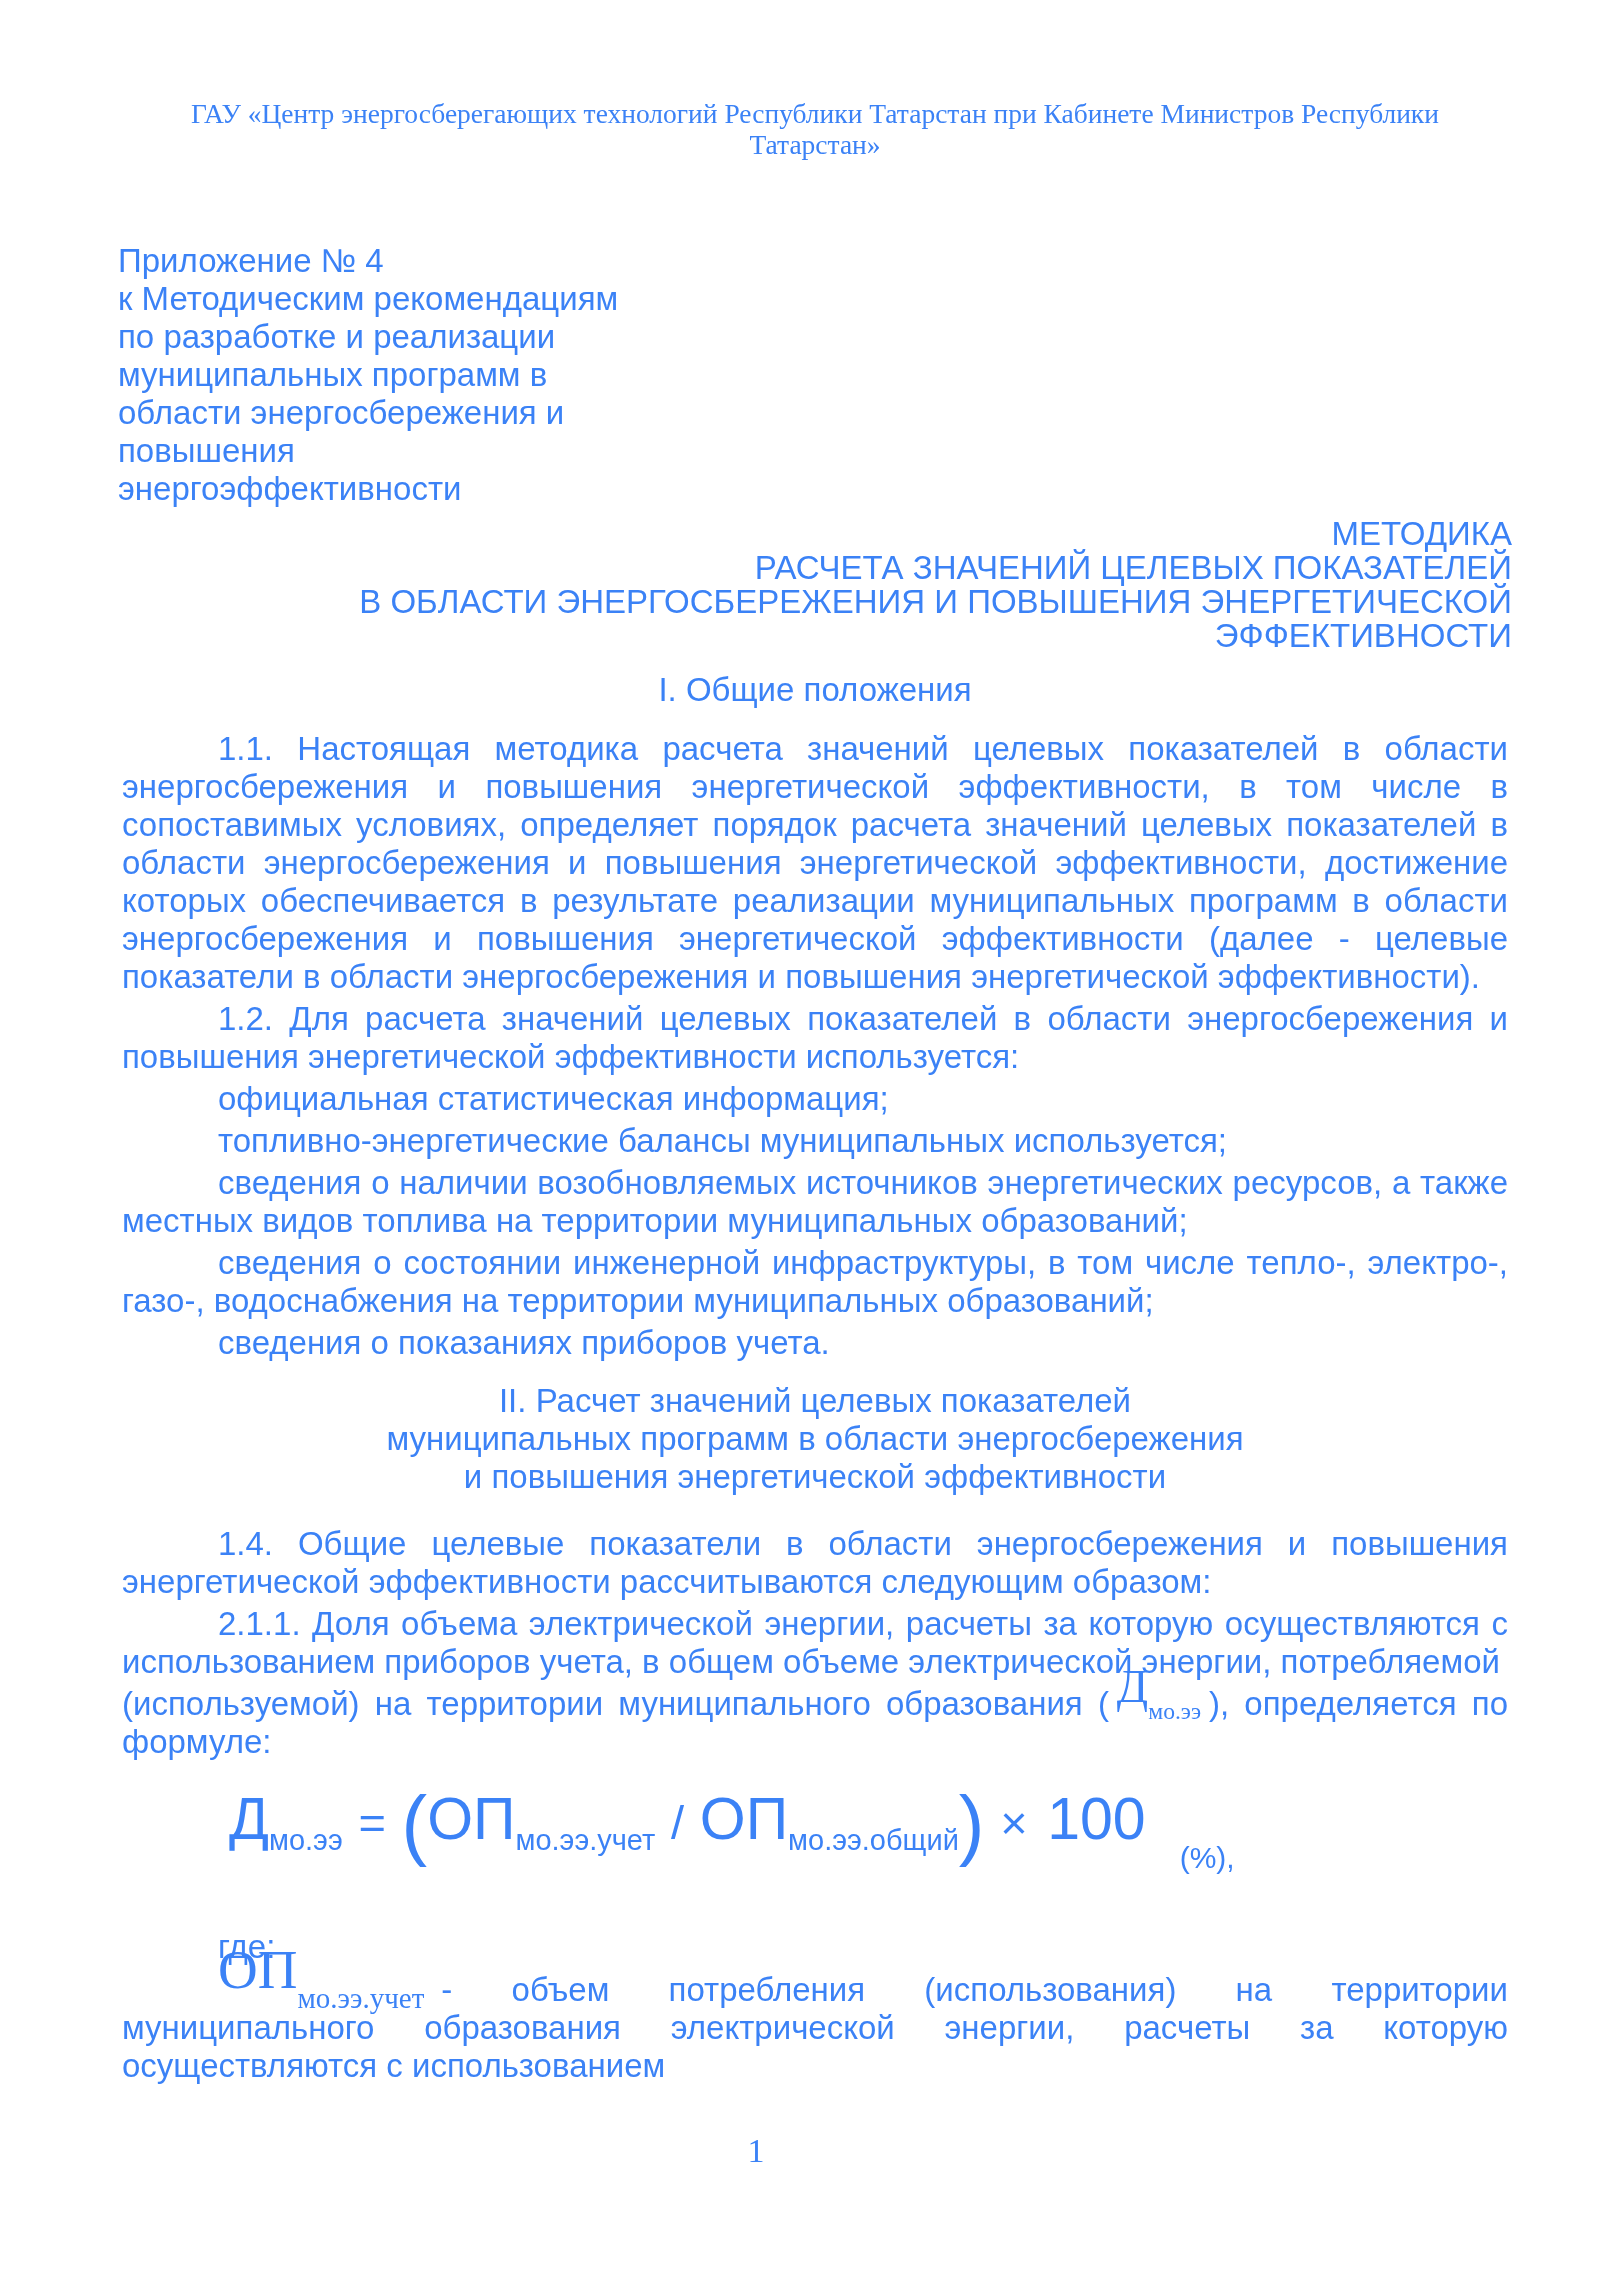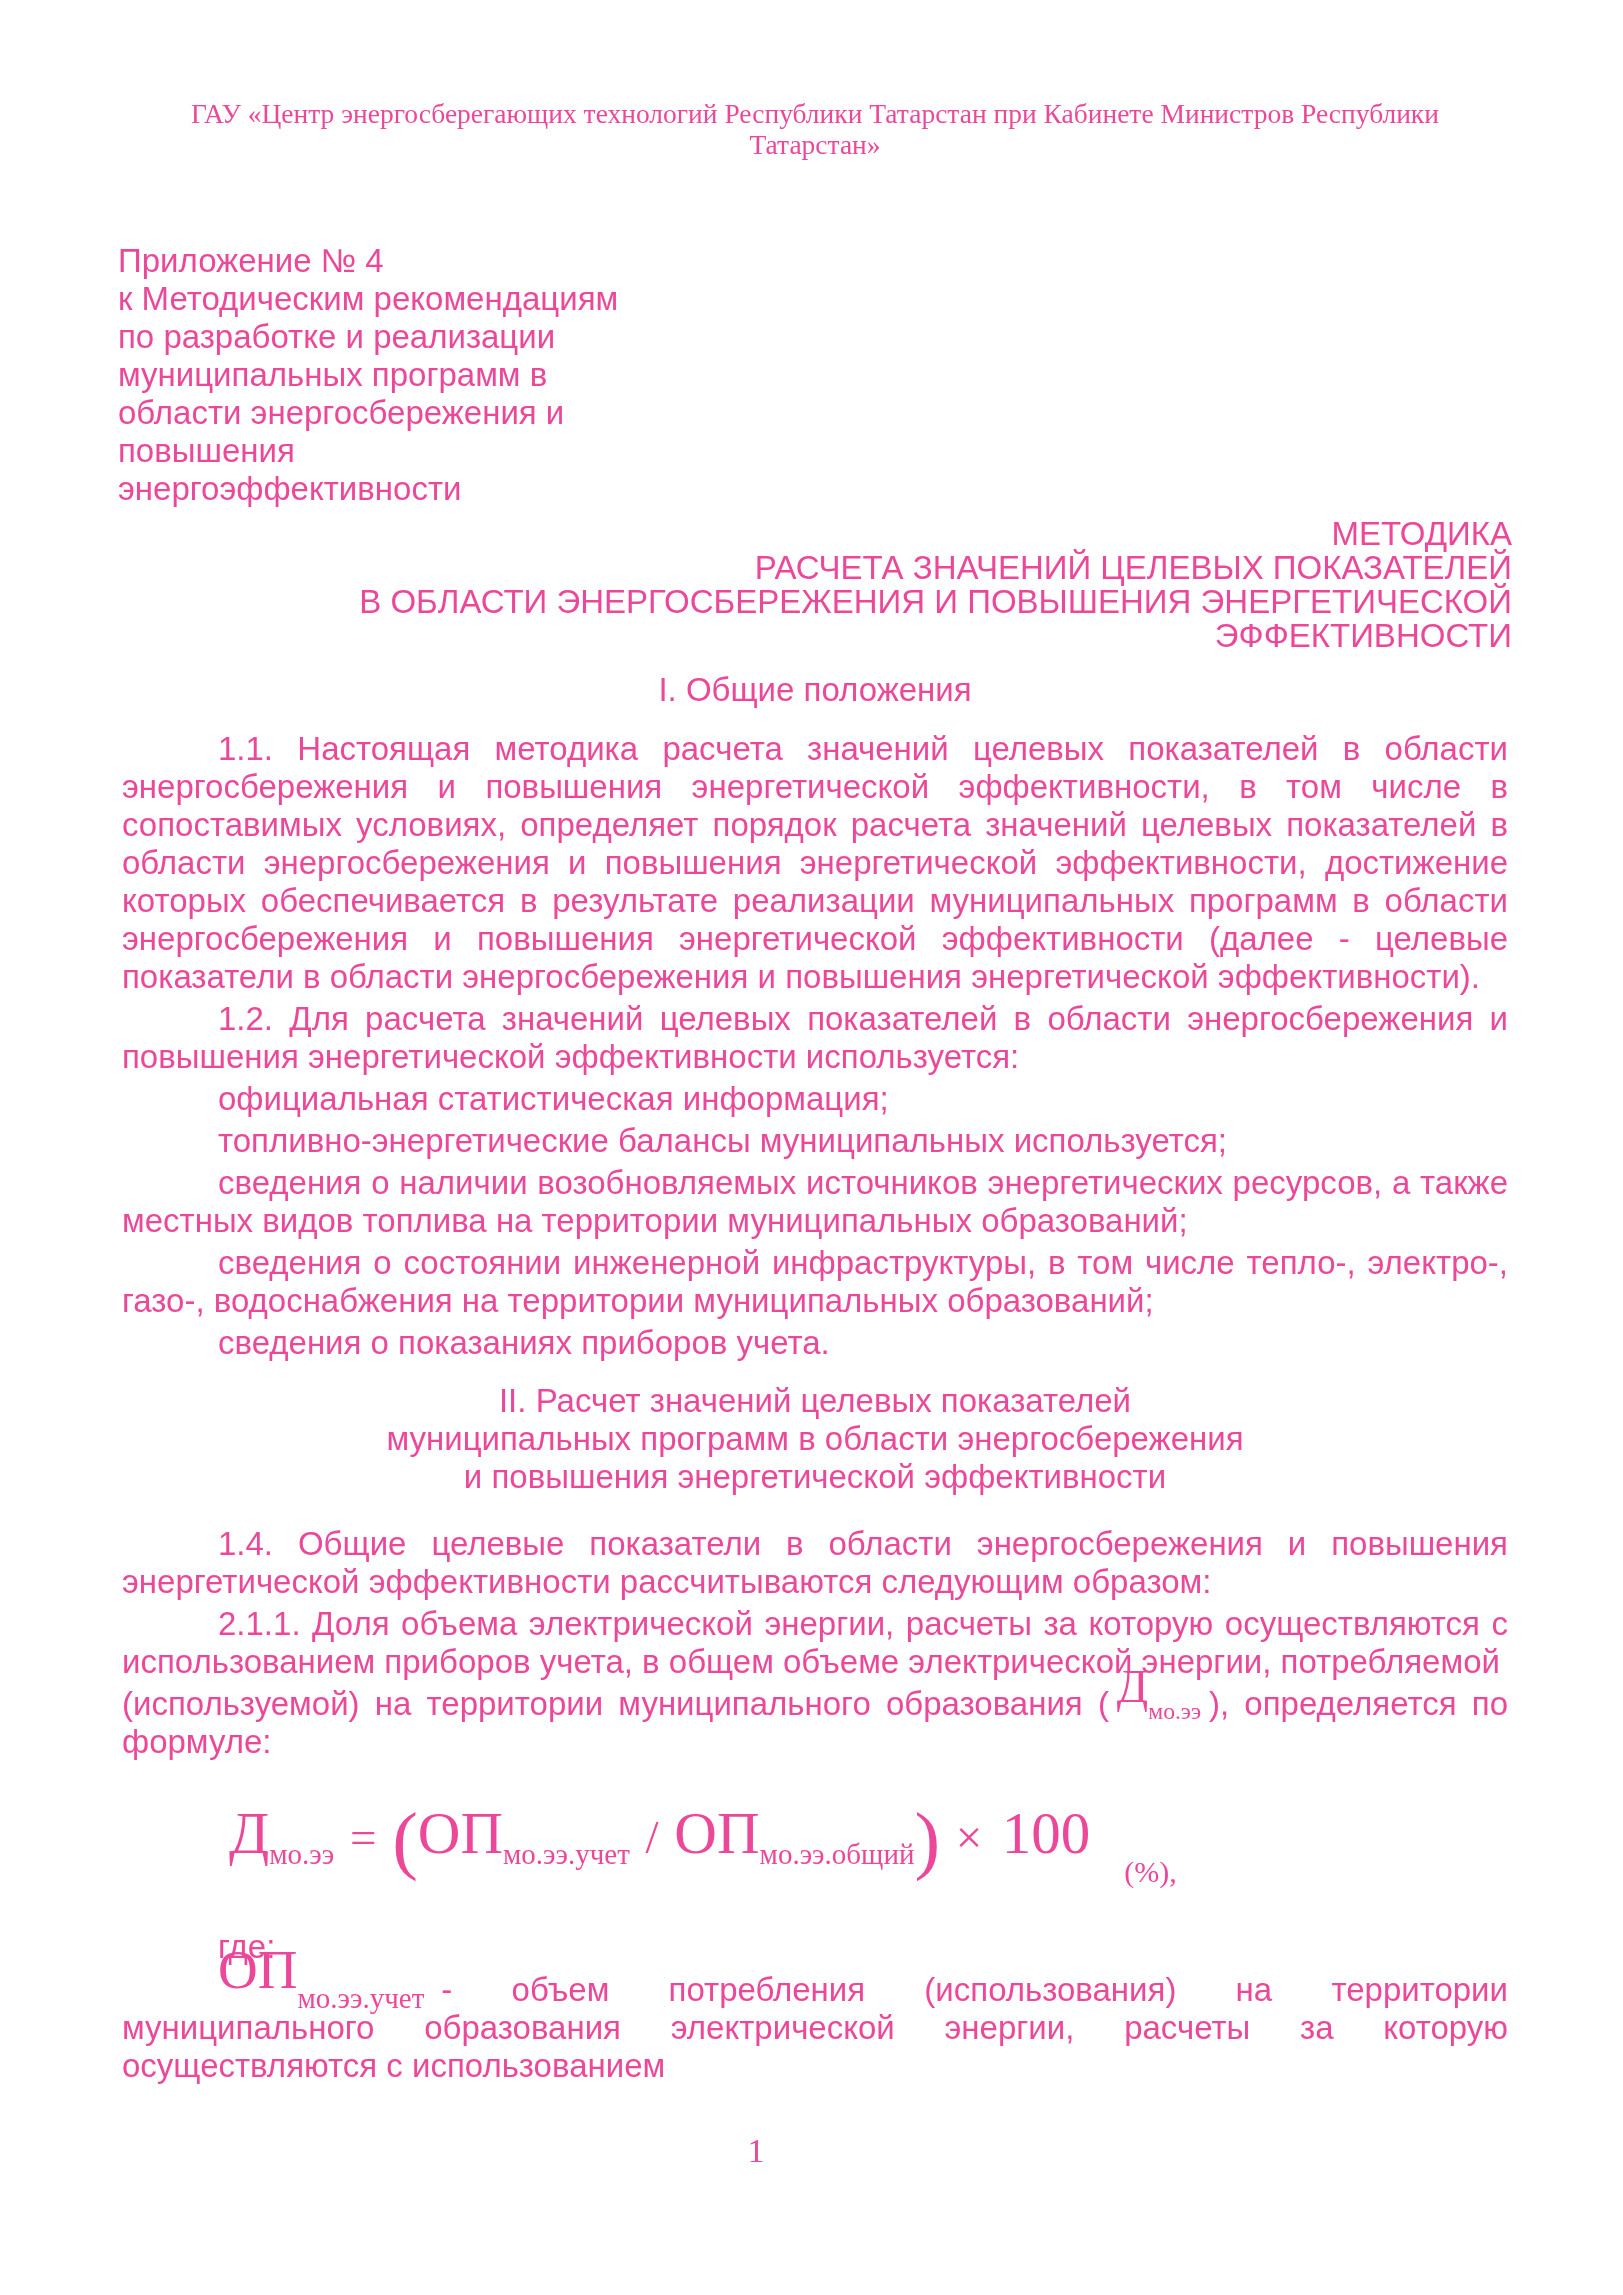--- a/index.html
+++ b/index.html
@@ -1,21 +1,21 @@
 <!DOCTYPE html>
 <html style="font-size:10.5px"><head>
 <meta charset="utf-8">
 <style>
   html, body { margin: 0; padding: 0; background: #ffffff; }
   .page {
     position: relative;
     width: 1566px;
     height: 2295px;
     background: #ffffff;
-    color: #ec4899;
+    color: #3b82f6;
     font-family: "Liberation Sans", sans-serif;
     font-size: 33px;
     overflow: hidden;
   }
   .content {
     position: absolute;
     left: 118px;
     top: 0;
     width: 1394px;
   }
@@ -57,23 +57,23 @@
   .noindent { text-indent: 0; }
 
   
   .isym { font-family: "Liberation Serif", serif; white-space: nowrap; margin: 0 7.9px; }
   .isym .sb { font-size: 46px; vertical-align: 13px; line-height: 0; }
   .isym .ss { font-size: 23.6px; vertical-align: -3.9px; line-height: 0; }
 
   
   .formula-row {
     margin: 29.4px 0 0 111px;
-    font-family: Liberation Serif, serif;
+    font-family: Liberation Sans, sans-serif;
     white-space: nowrap;
-    line-height: 84px;
+    line-height: 56px;
     height: 98px;
   }
   .formula-row .fb { font-size: 59px; }
   .formula-row .fs { font-size: 29px; vertical-align: -10.5px; }
   .formula-row .fop { font-size: 47px; margin: 0 15.7px; }
   .formula-row .fparen { font-size: 77px; vertical-align: -11.8px; font-weight: 300; }
   .formula-row .fvalue { font-size: 59px; margin-left: 3.9px; }
   .formula-row .funit { font-size: 30px; margin-left: 34px; vertical-align: -29px; }
 
   

